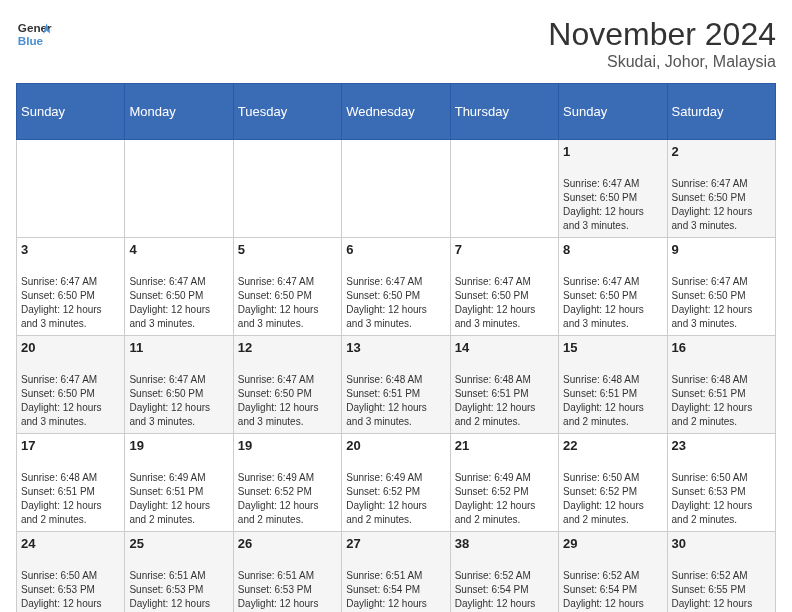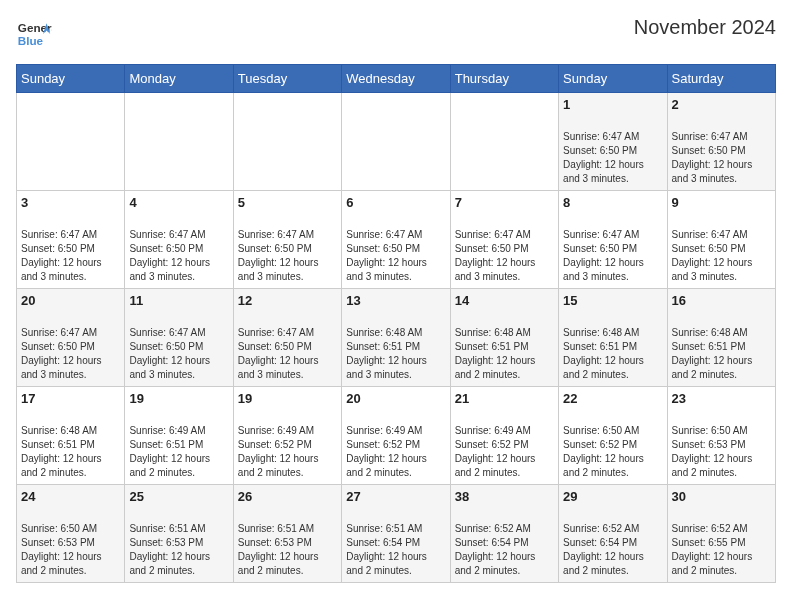--- a/index.html
+++ b/index.html
@@ -22,37 +22,37 @@
       gap: 4px;
     }
     .logo-icon {
       width: 36px;
       height: 36px;
     }
     .title-block {
       text-align: right;
     }
     .month-title {
-      font-size: 20px;
+      font-size: 32px;
       font-weight: normal;
       color: #333;
     }
     .location {
       font-size: 16px;
       color: #555;
     }
     table {
       width: 100%;
       border-collapse: collapse;
       font-size: 11px;
     }
     thead th {
       background-color: #3a6bb5;
       color: #fff;
-      padding: 6px 4px;
+      padding: 20px 4px;
       text-align: left;
       font-size: 13px;
       font-weight: normal;
       border: 1px solid #2a5aa5;
     }
     tbody td {
       border: 1px solid #ccc;
       vertical-align: top;
       padding: 4px;
       min-height: 80px;
@@ -87,20 +87,21 @@
 <div class="header">
   <div class="logo">
     <svg class="logo-icon" viewBox="0 0 40 40">
       <text x="2" y="18" font-size="13" font-weight="bold" fill="#333" font-family="Arial">General</text>
       <text x="2" y="32" font-size="13" font-weight="bold" fill="#4a90d9" font-family="Arial">Blue</text>
       <polygon points="34,8 38,20 34,16 30,20" fill="#4a90d9"></polygon>
     </svg>
   </div>
   <div class="title-block">
     <div class="month-title">November 2024</div>
+    <div class="location">Skudai, Johor, Malaysia</div>
   </div>
 </div>
 
 <table>
   <thead>
     <tr>
     <th>Sunday</th>
         <th>Monday</th>
         <th>Tuesday</th>
         <th>Wednesday</th>

